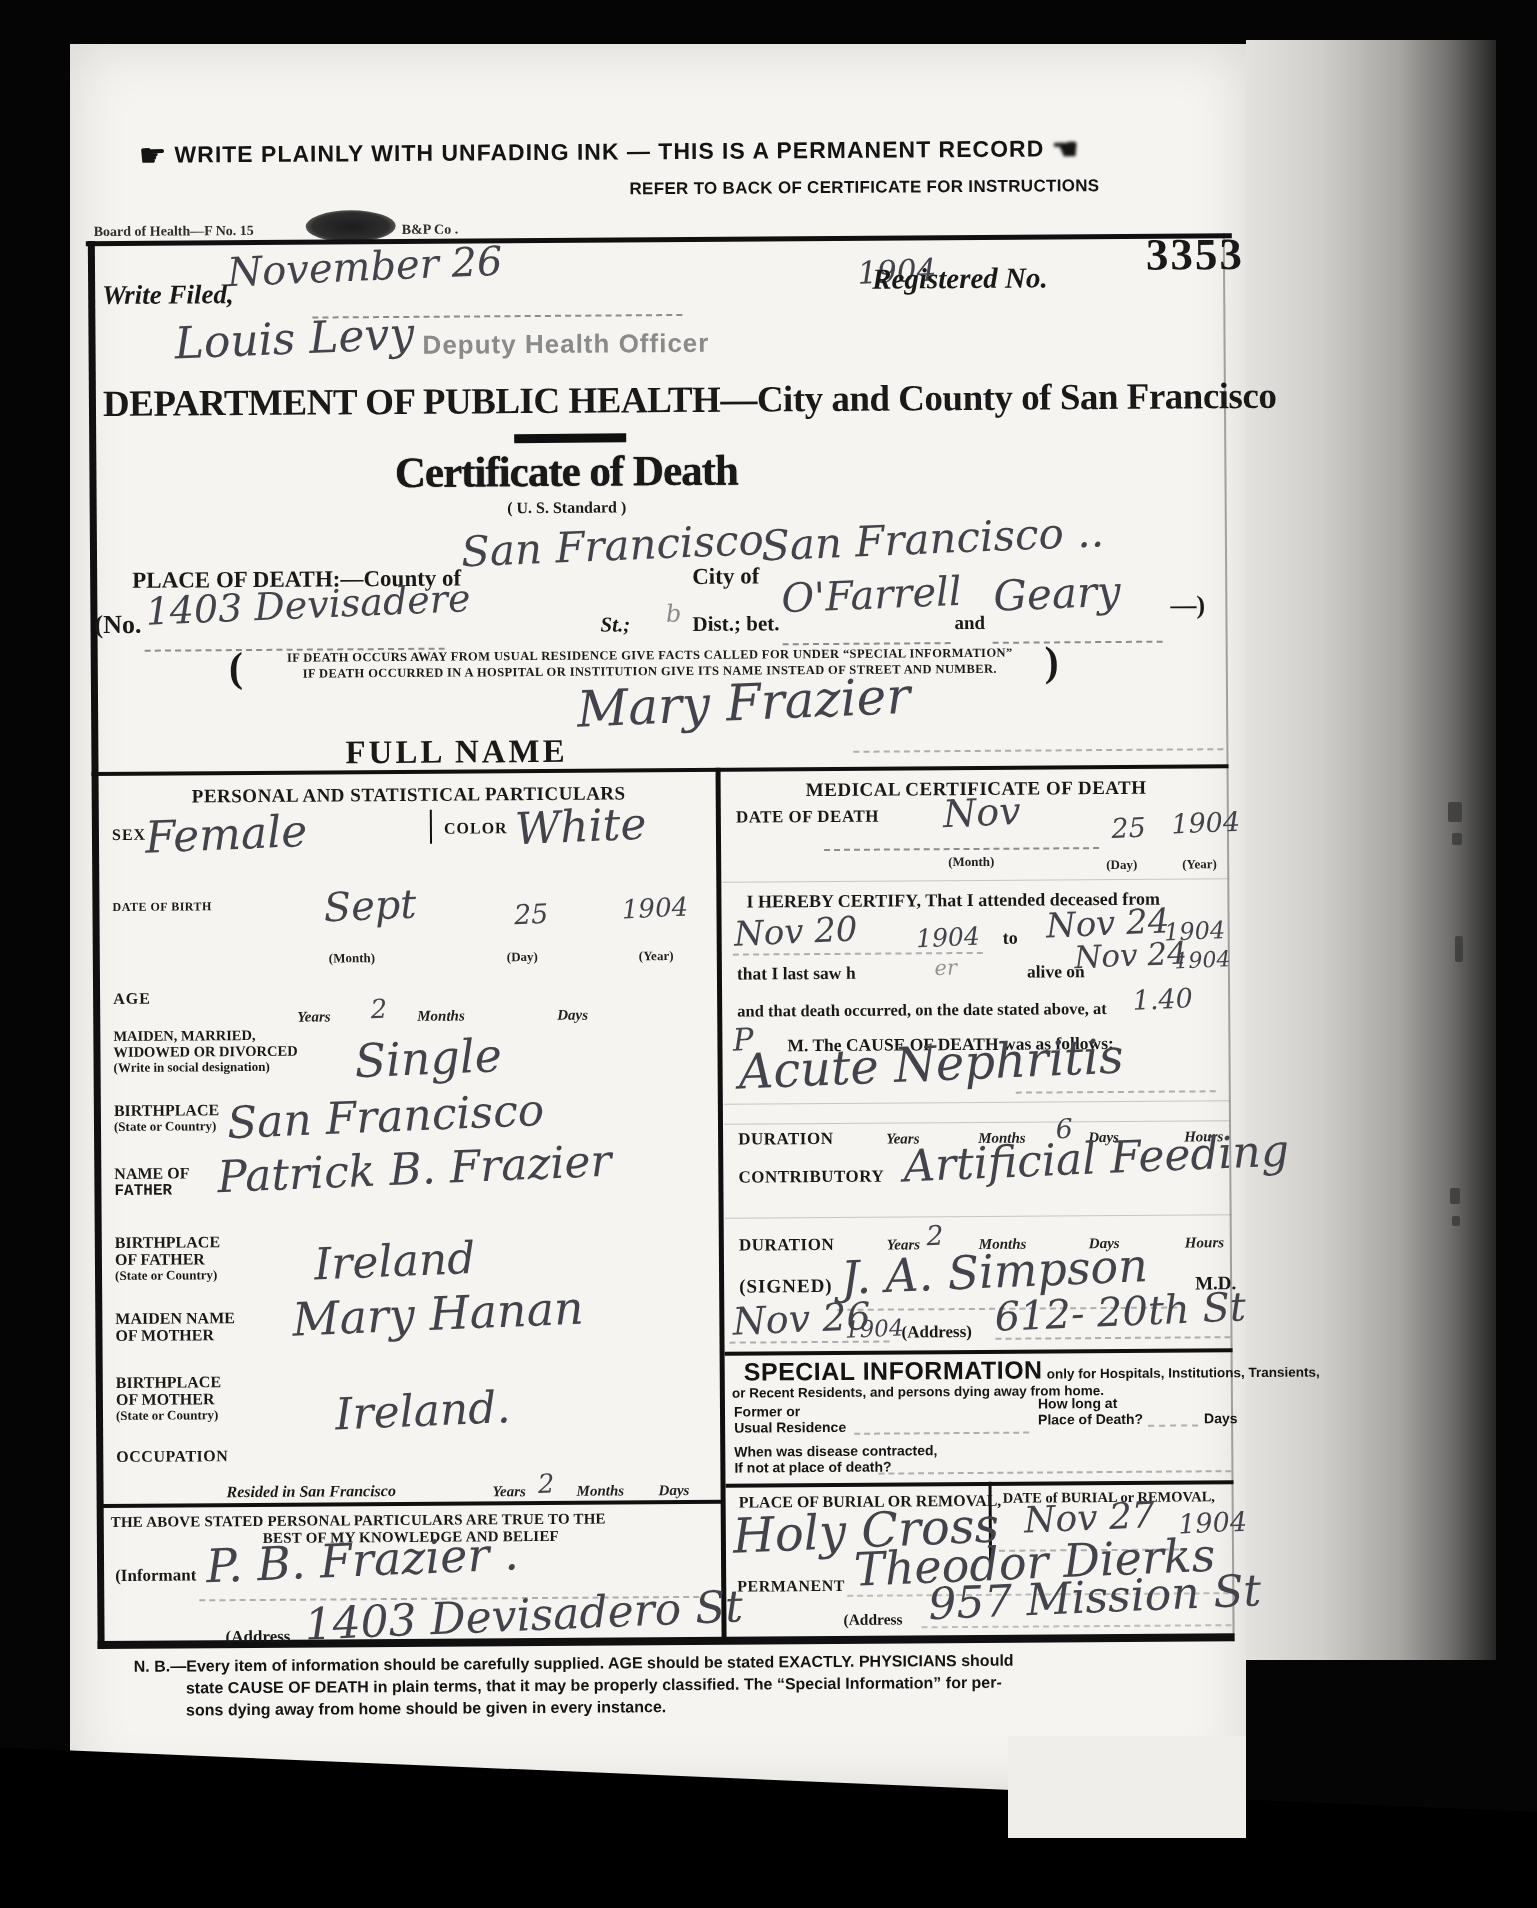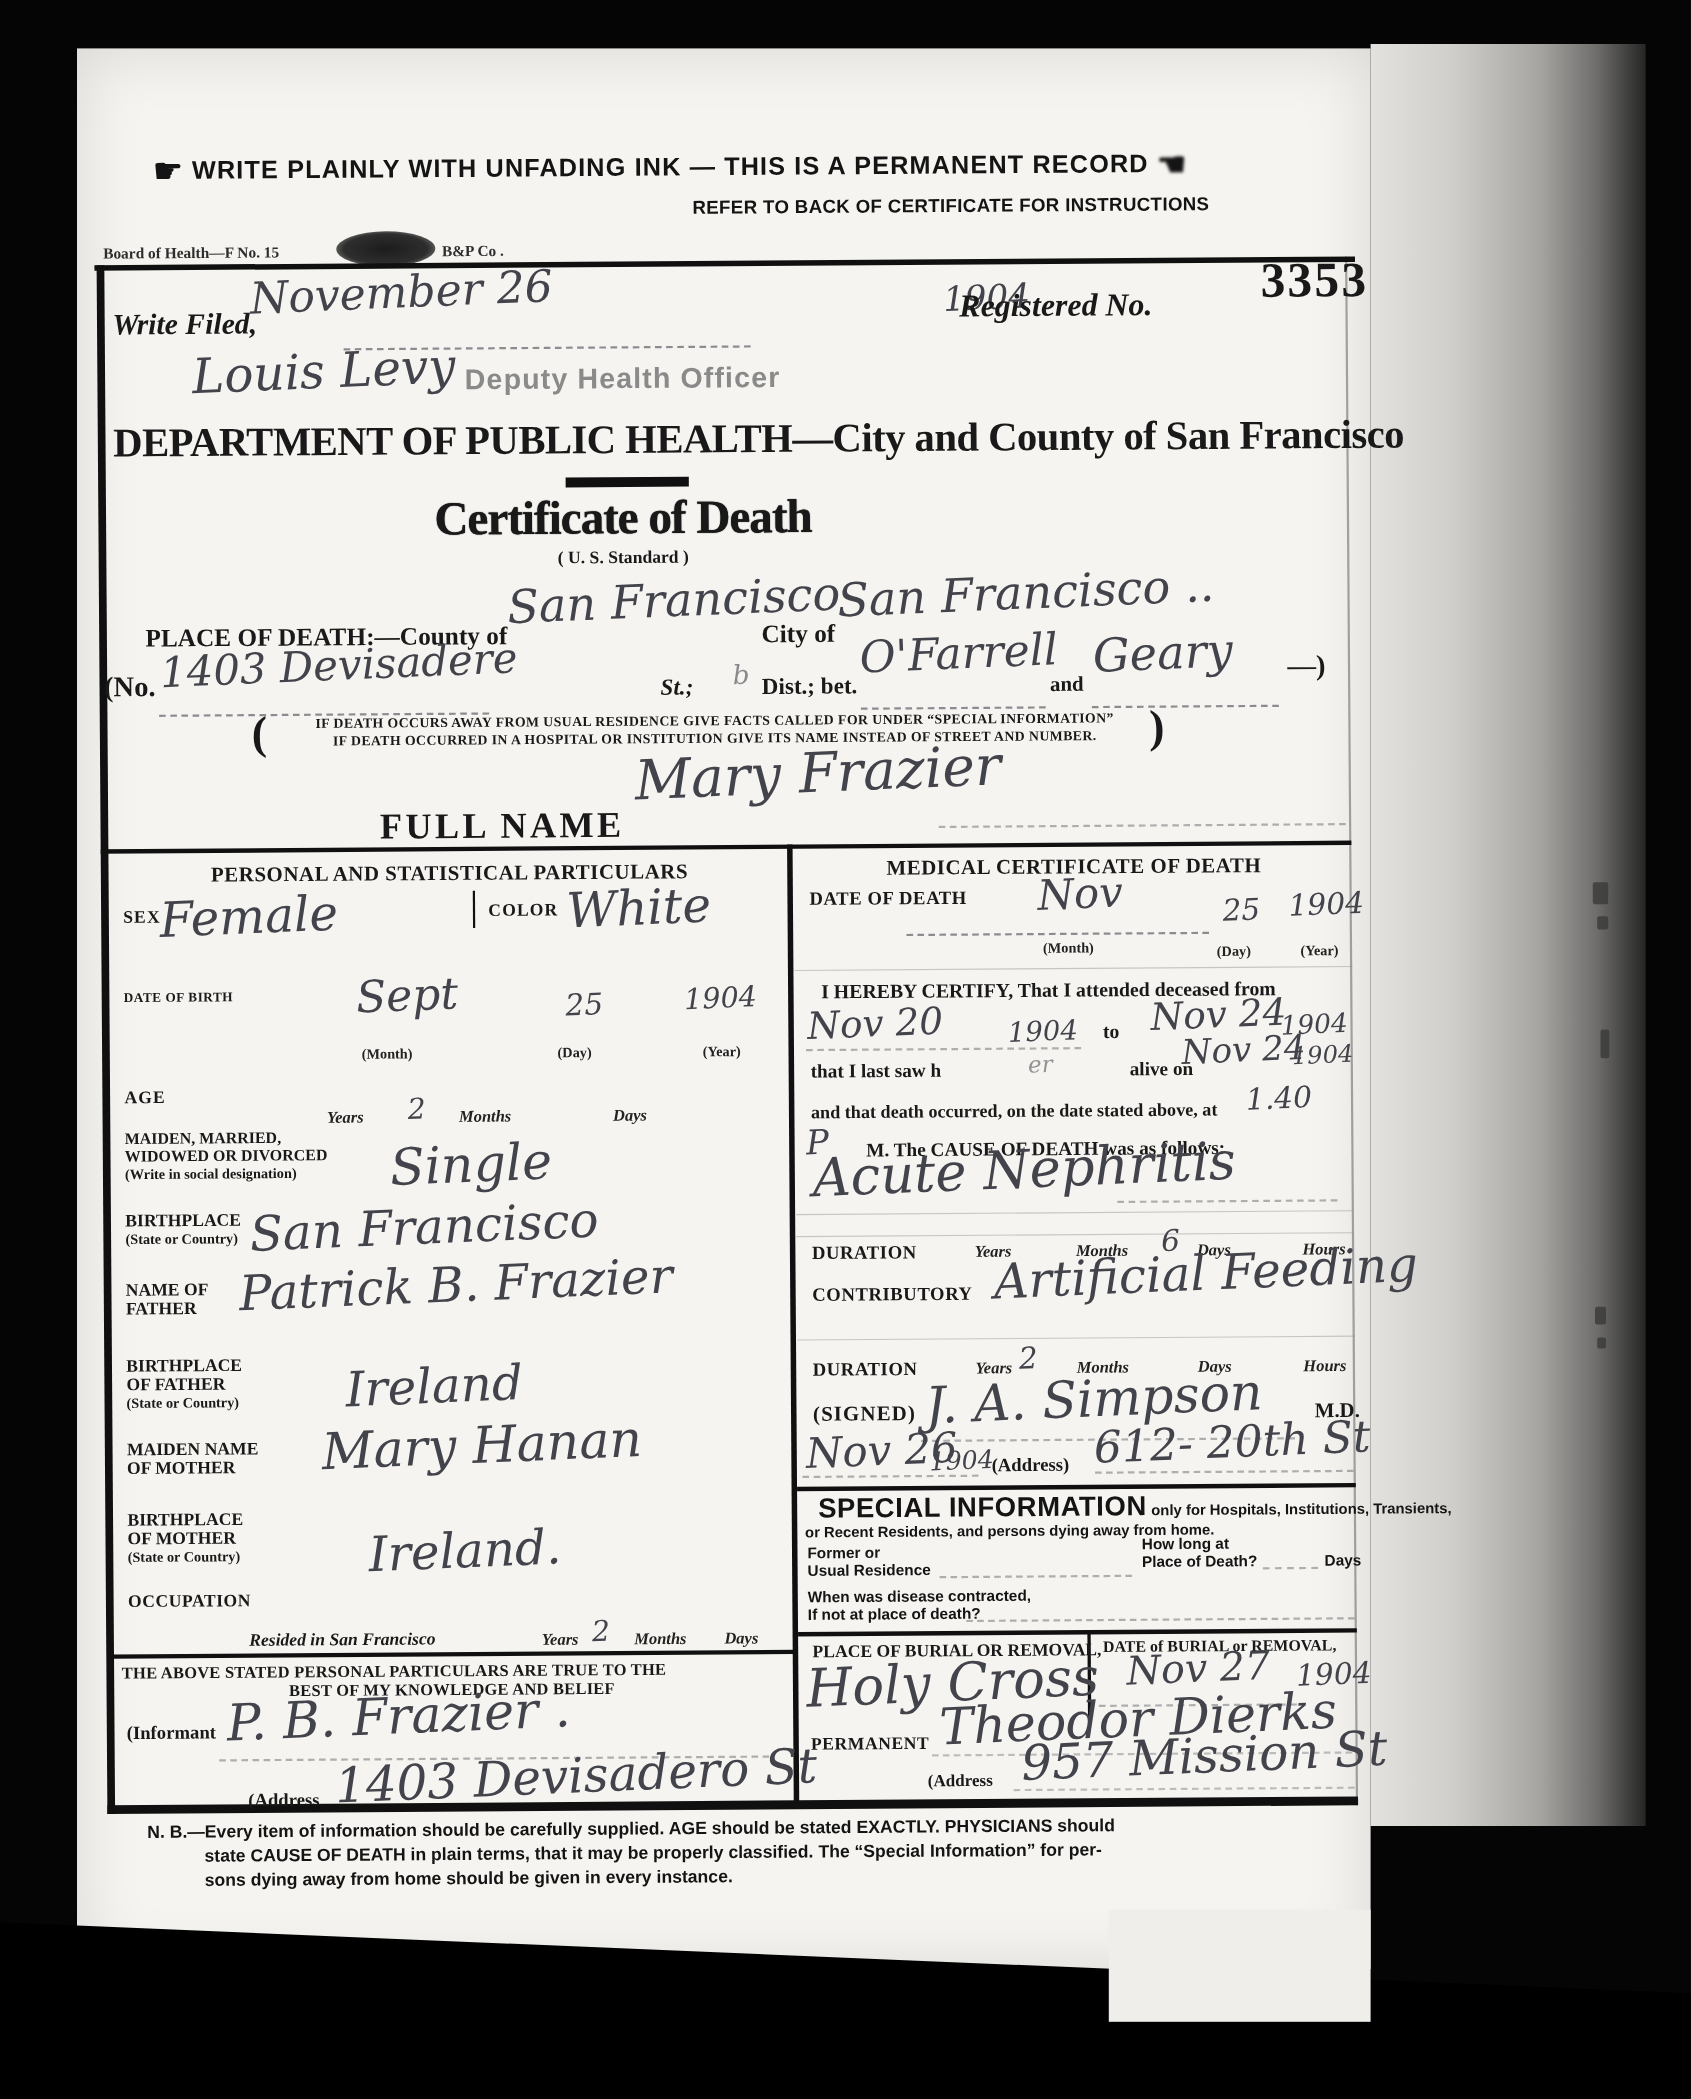--- a/index.html
+++ b/index.html
@@ -132,21 +132,21 @@
   <div class="a ser" style="left:118px;top:1028px;font-size:14.5px;">MAIDEN, MARRIED,</div>
   <div class="a ser" style="left:118px;top:1044px;font-size:14.5px;">WIDOWED OR DIVORCED</div>
   <div class="a ser" style="left:118px;top:1060px;font-size:13px;">(Write in social designation)</div>
   <div class="a hw" style="left:360px;top:1036px;font-size:46px;">Single</div>
 
   <div class="a ser" style="left:118px;top:1102px;font-size:16px;">BIRTHPLACE</div>
   <div class="a ser" style="left:118px;top:1119px;font-size:13px;">(State or Country)</div>
   <div class="a hw" style="left:232px;top:1098px;font-size:44px;">San Francisco</div>
 
   <div class="a ser" style="left:118px;top:1165px;font-size:16px;">NAME OF</div>
-  <div class="a ser" style="left:118px;top:1182px;font-size:16px;">FATHER</div>
+  <div class="a ser" style="left:118px;top:1182px;font-size:16px;font-family:Liberation Mono, monospace;">FATHER</div>
   <div class="a hw" style="left:222px;top:1152px;font-size:44px;">Patrick B. Frazier</div>
 
   <div class="a ser" style="left:118px;top:1234px;font-size:16px;">BIRTHPLACE</div>
   <div class="a ser" style="left:118px;top:1251px;font-size:16px;">OF FATHER</div>
   <div class="a ser" style="left:118px;top:1268px;font-size:13px;">(State or Country)</div>
   <div class="a hw" style="left:318px;top:1240px;font-size:44px;">Ireland</div>
 
   <div class="a ser" style="left:118px;top:1310px;font-size:16px;">MAIDEN NAME</div>
   <div class="a ser" style="left:118px;top:1327px;font-size:16px;">OF MOTHER</div>
   <div class="a hw" style="left:296px;top:1294px;font-size:46px;">Mary Hanan</div>

